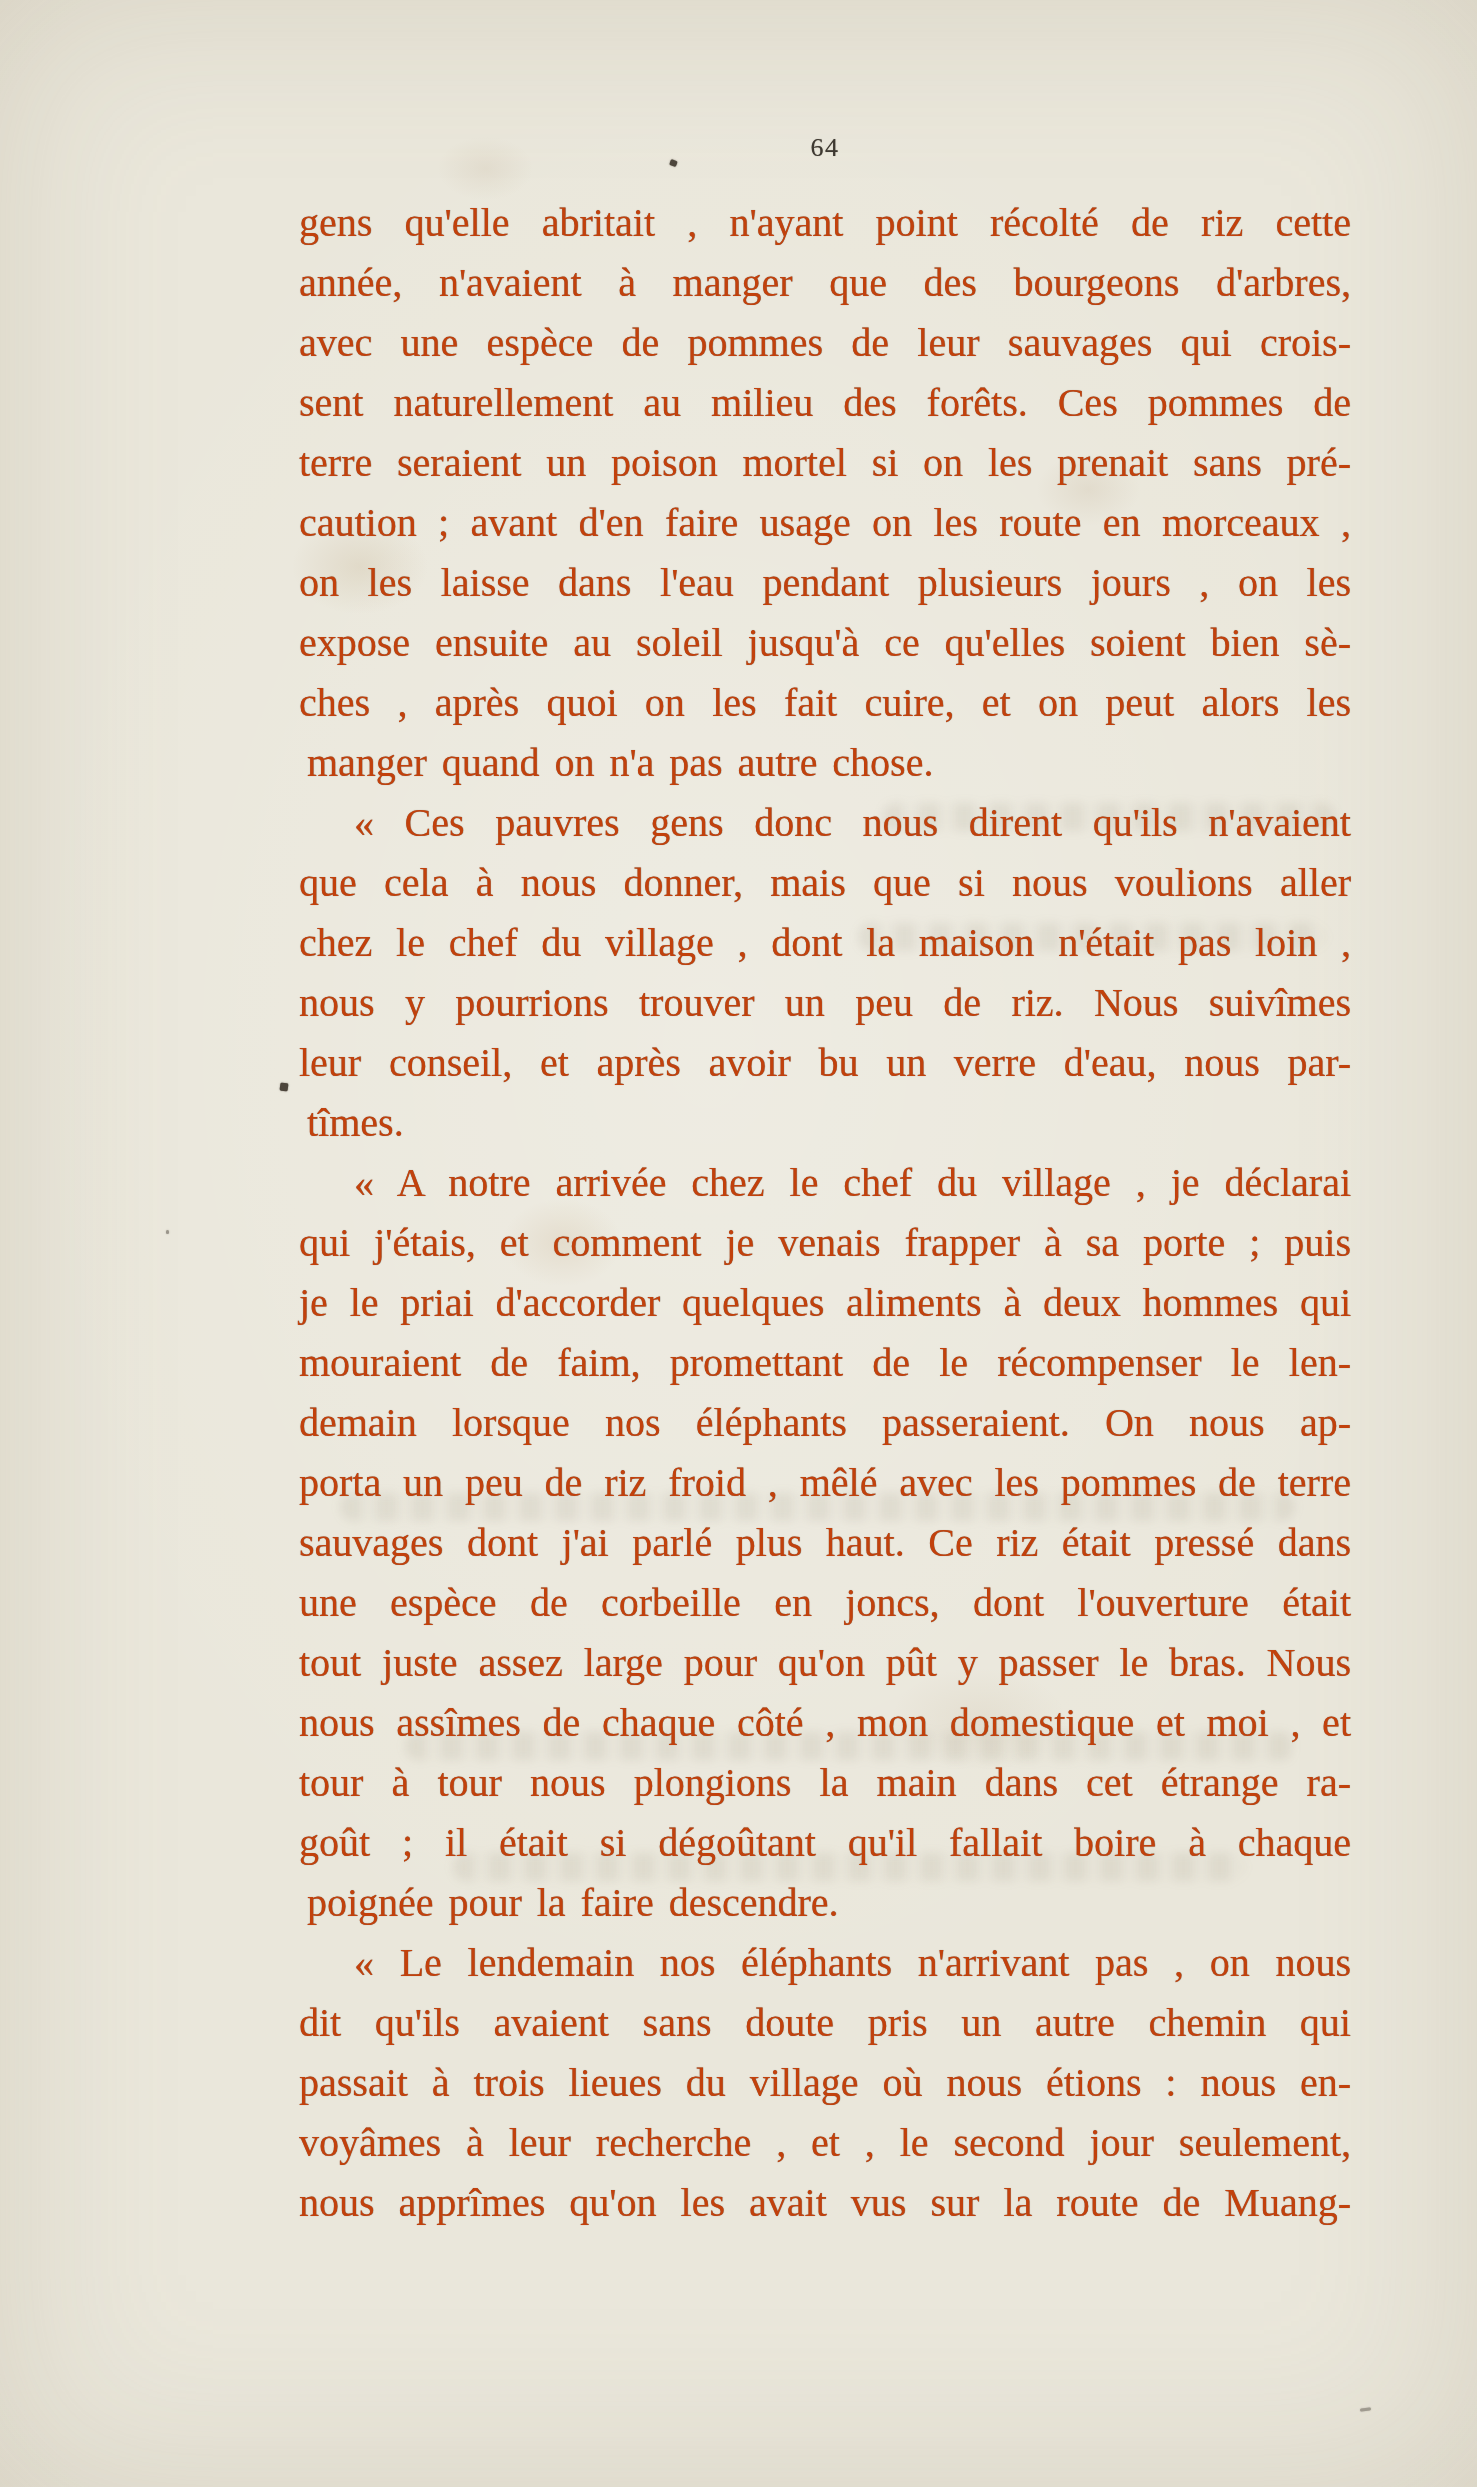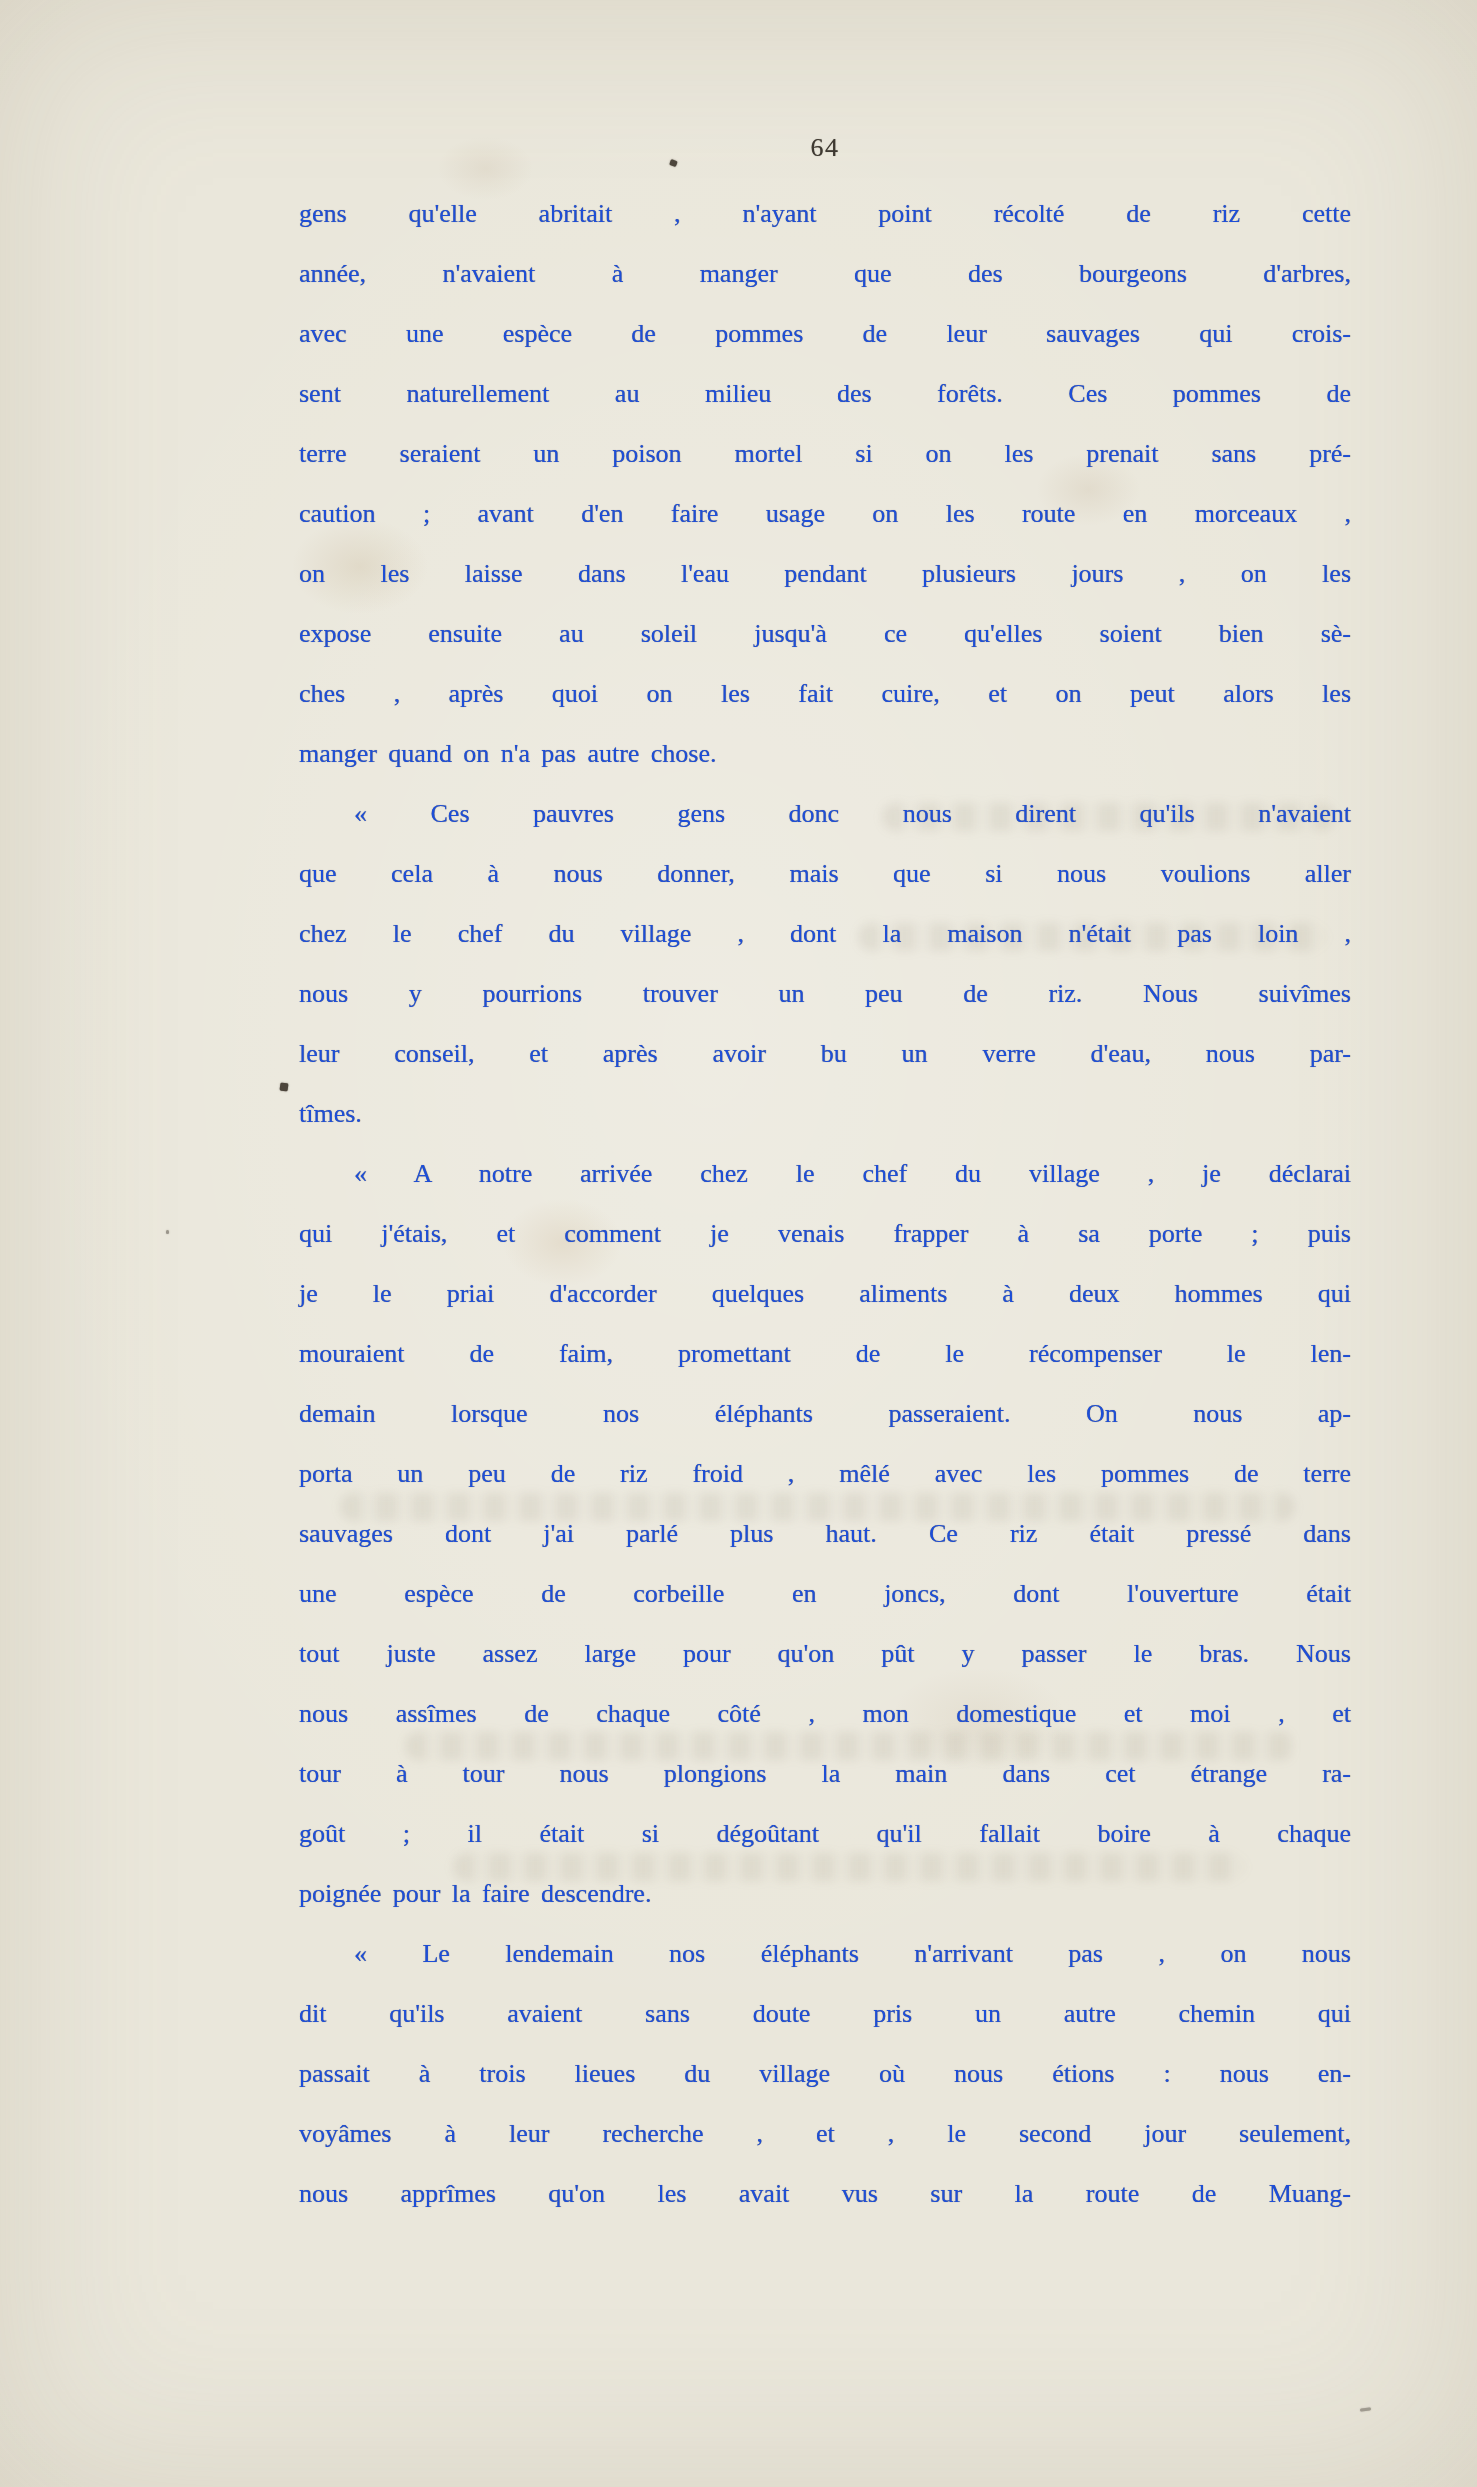--- a/index.html
+++ b/index.html
@@ -29,41 +29,42 @@
     width: 1052px;
     text-align: center;
     font-size: 26px;
     line-height: 49px;
     color: #3e3931;
     letter-spacing: 1.6px;
     text-shadow: 0 0 0.8px rgba(62,55,44,0.55);
   }
   .textblock {
     position: absolute;
-    top: 184px;
+    top: 193px;
     left: 299px;
     width: 1052px;
-    color: #1d4ed8;
-    font-size: 26px;
+    color: #c2410c;
+    font-size: 40px;
     text-shadow: 0 0 0.8px rgba(62,55,44,0.5), 0.4px 0.4px 0.4px rgba(62,55,44,0.25);
   }
   .line {
     width: 100%;
     box-sizing: border-box;
     height: 60px;
     line-height: 60px;
     white-space: nowrap;
     text-align: justify;
     text-align-last: justify;
     word-spacing: 1.6px;
   }
   .line.end {
     text-align: left;
     text-align-last: left;
     word-spacing: 4.9px;
+    margin-left: 8px;
   }
   .line.indent {
     padding-left: 55px;
   }
   
   .stain {
     position: absolute;
     border-radius: 50%;
     pointer-events: none;
   }

